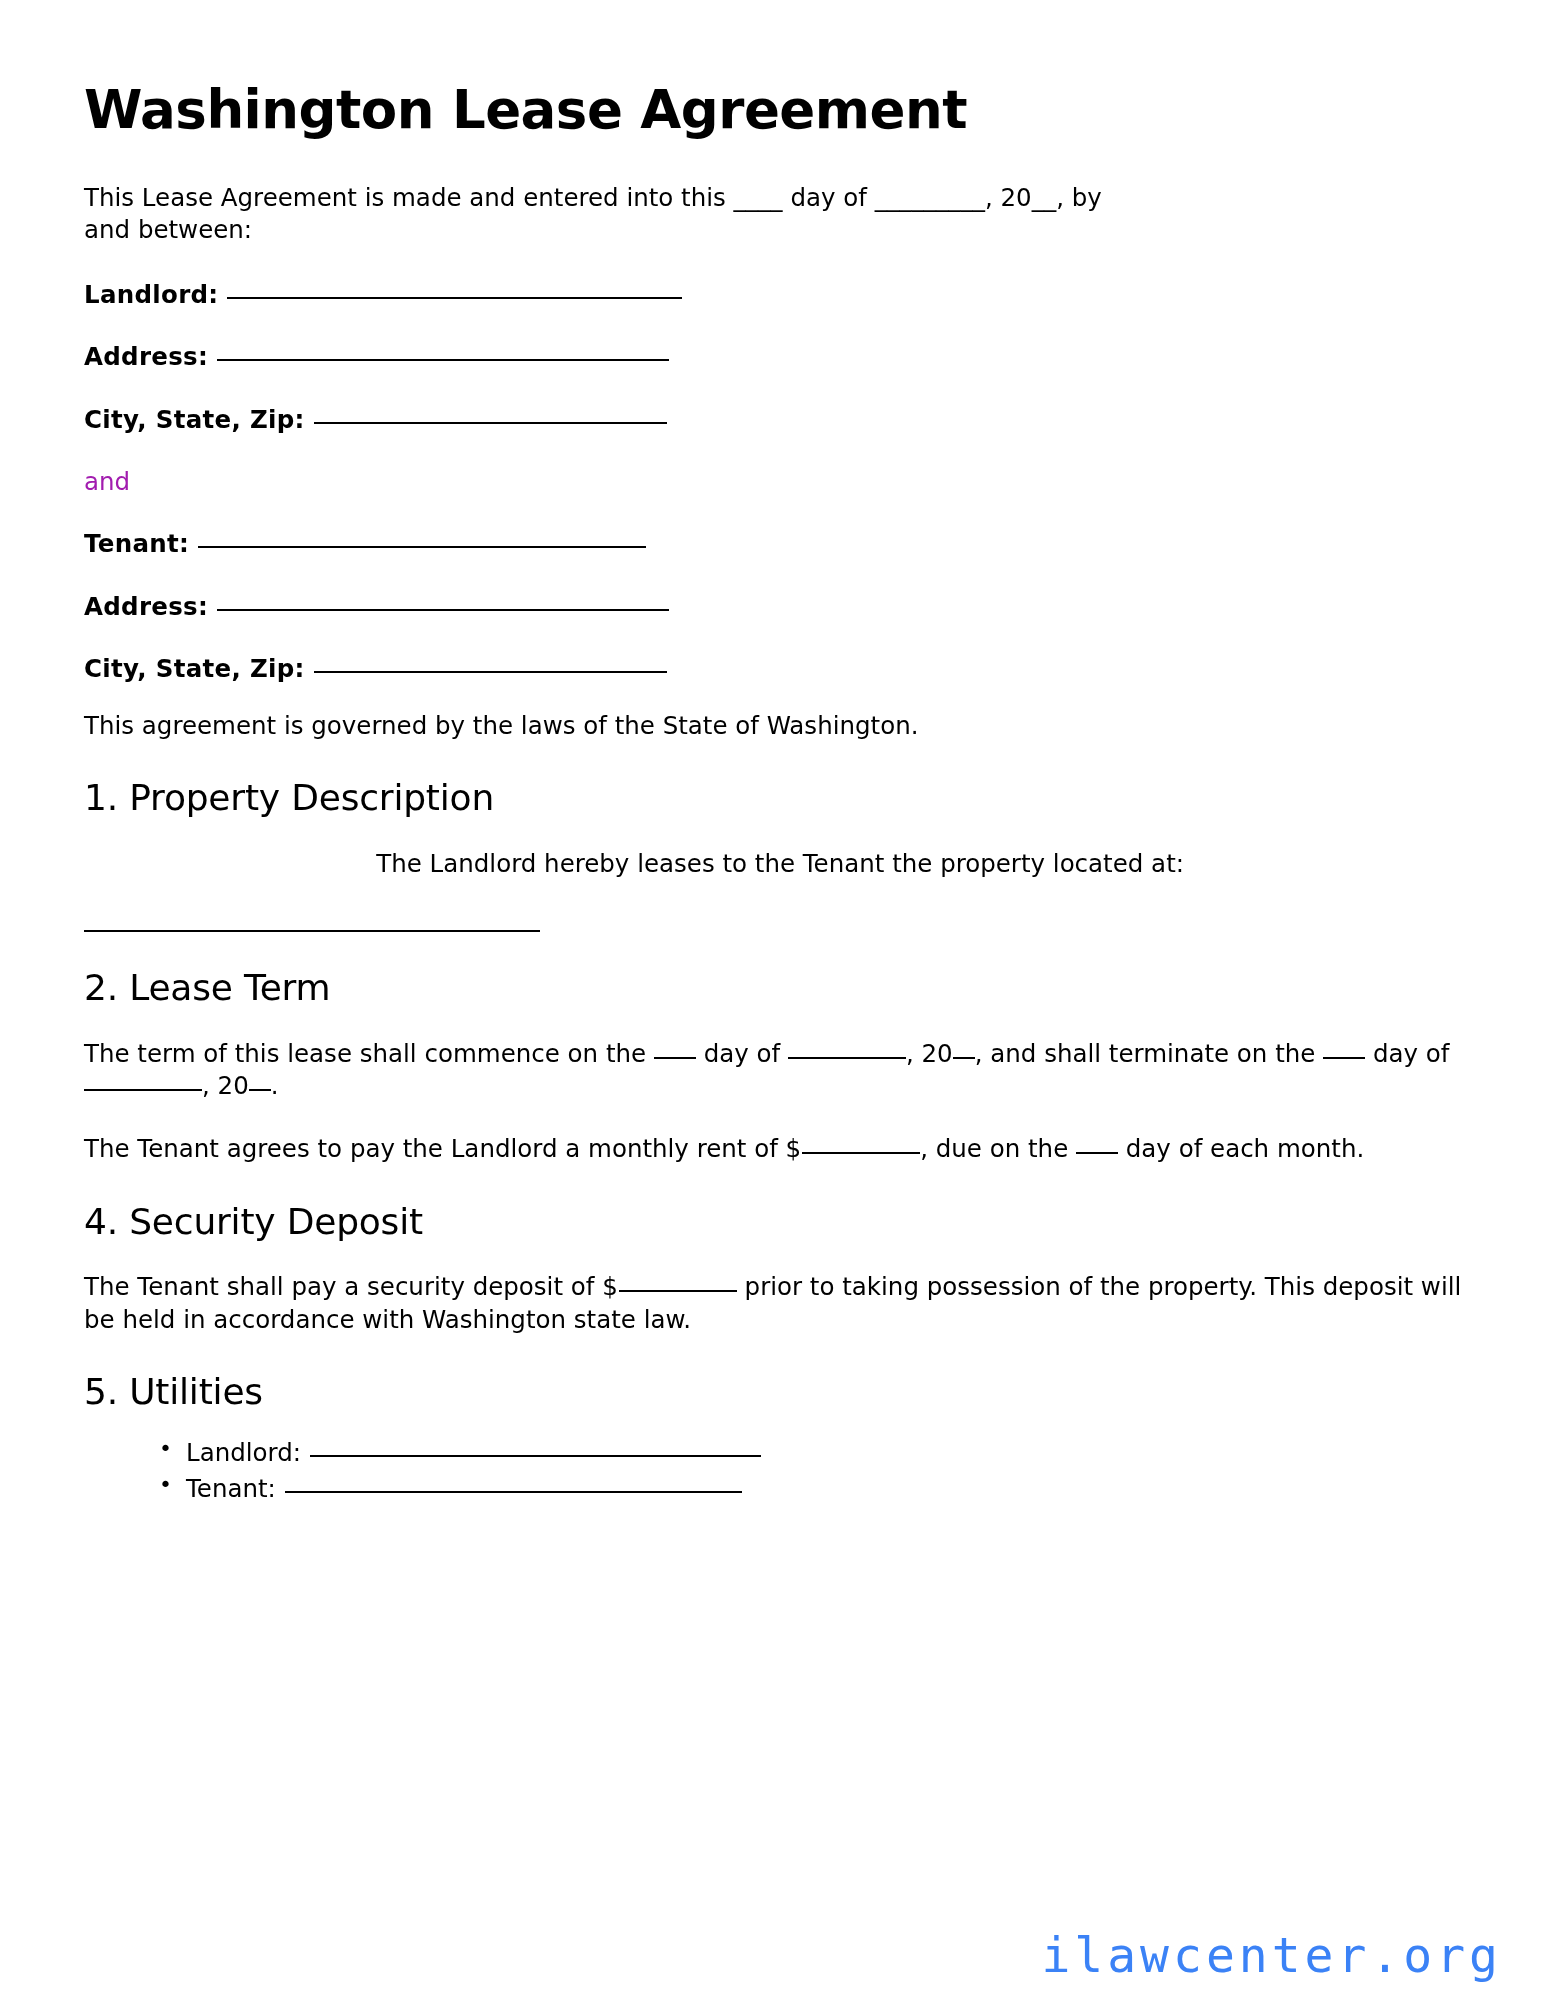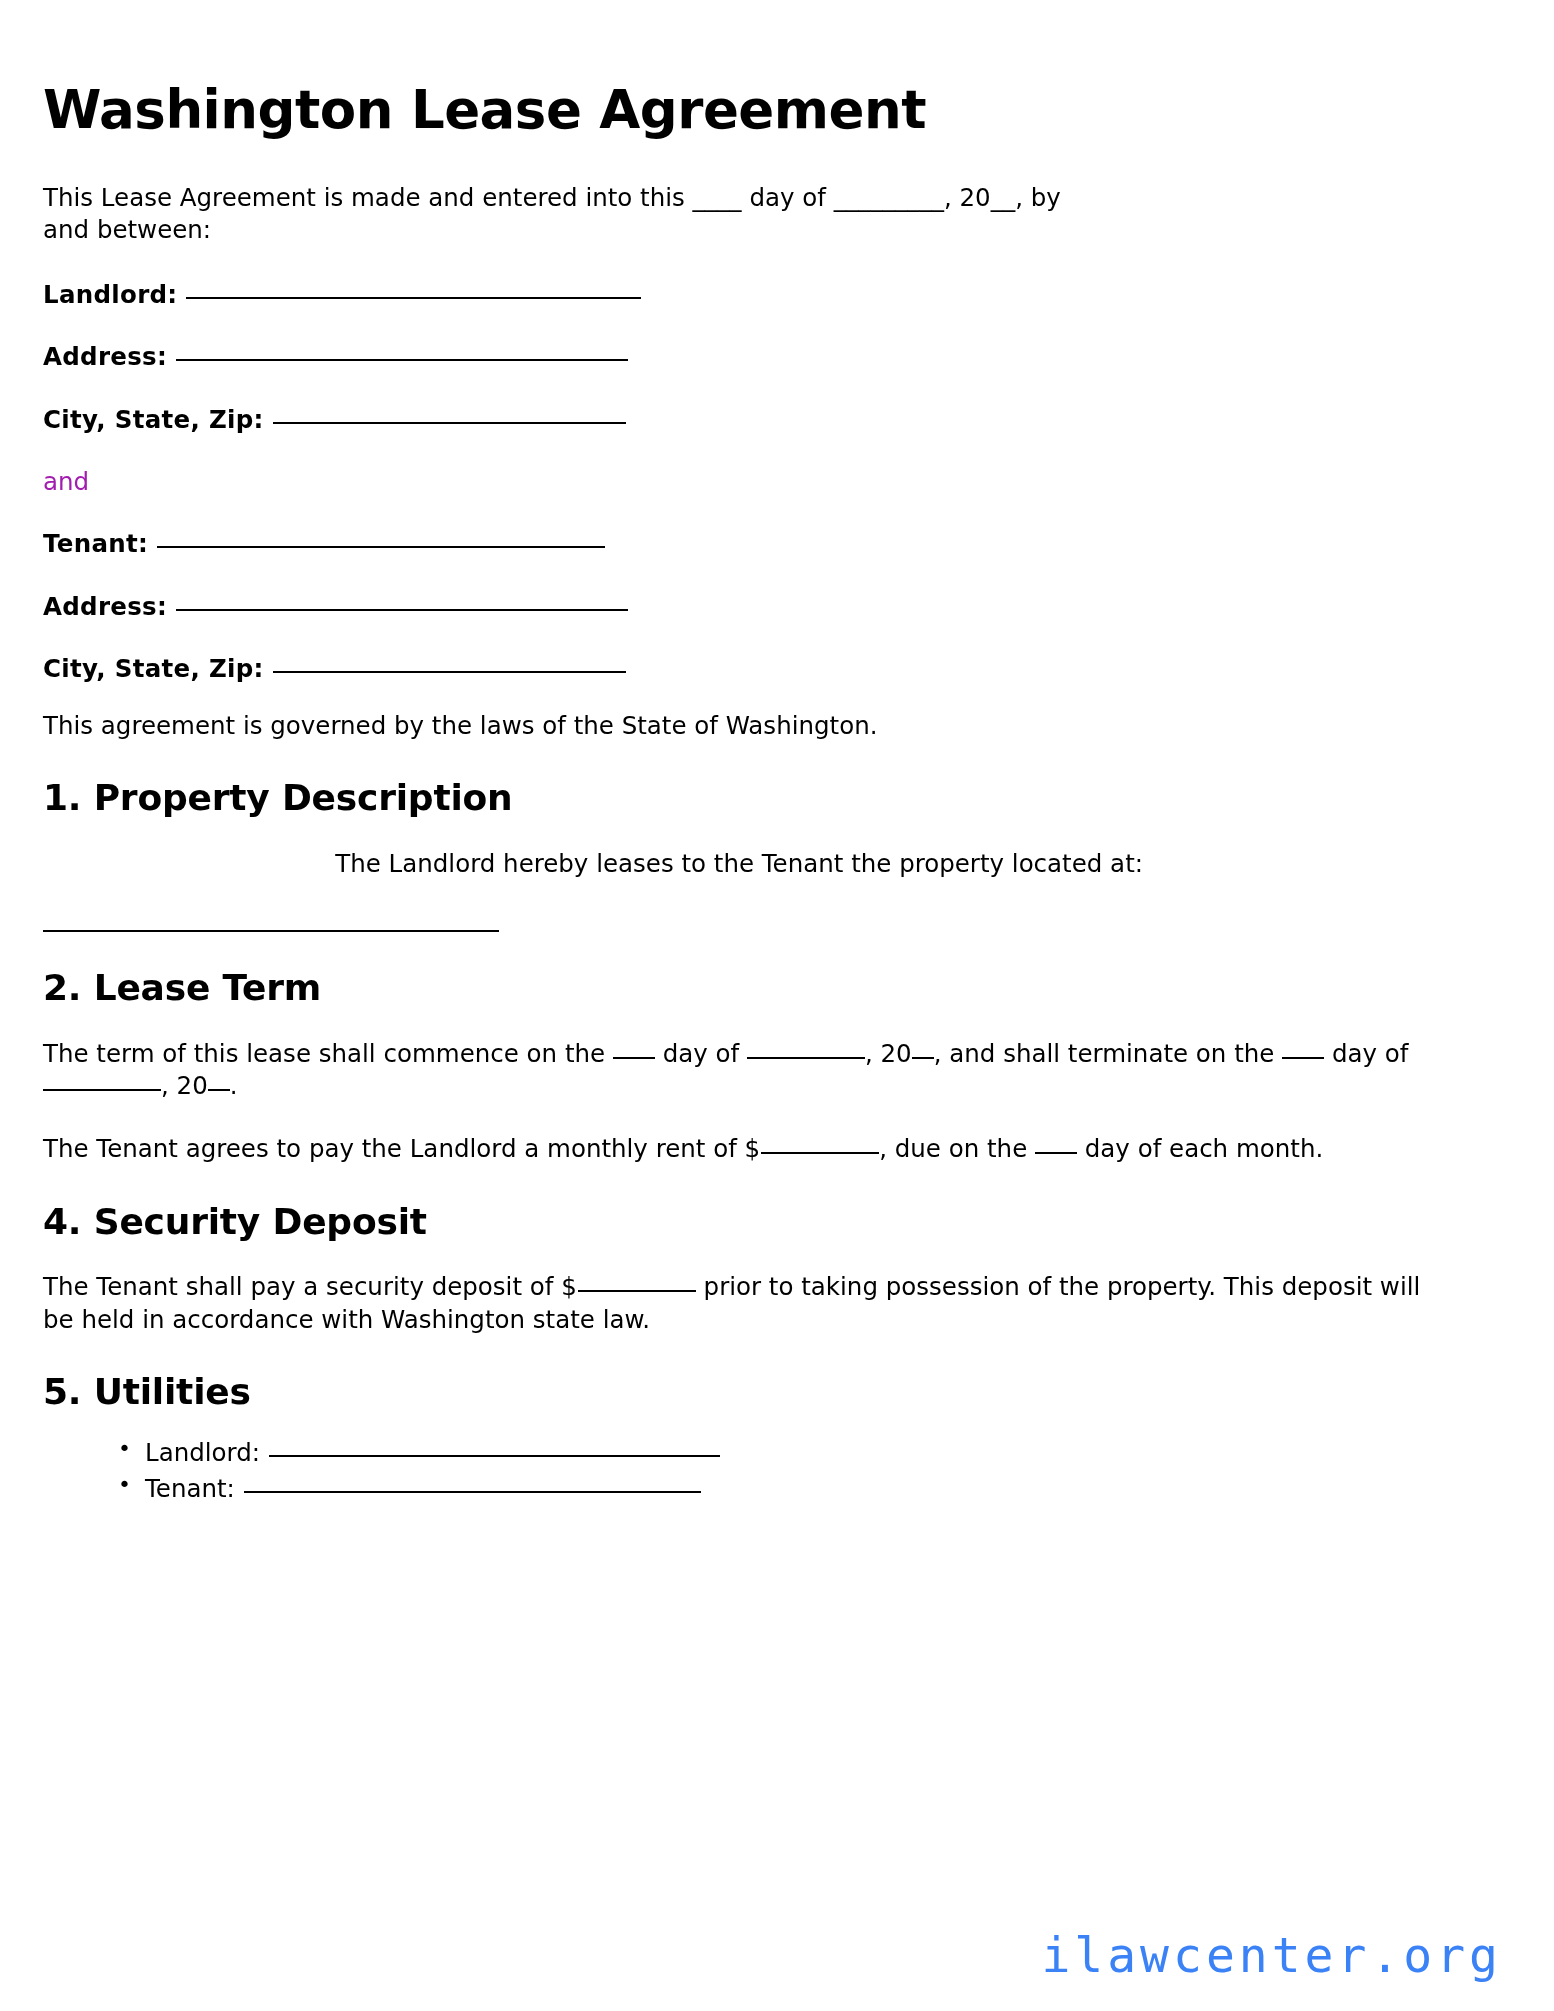--- a/index.html
+++ b/index.html
@@ -12,21 +12,21 @@
     font-family: "DejaVu Sans", sans-serif;
     color: #000000;
     -webkit-font-smoothing: antialiased;
   }
   .page {
     position: relative;
     width: 1554px;
     height: 2011px;
     background: #ffffff;
     box-sizing: border-box;
-    padding: 0 43px;
+    padding: 0 84px;
     overflow: hidden;
   }
 
   
   .doc-title {
     font-size: 53px;
     font-weight: bold;
     letter-spacing: -0.5px;
     line-height: 1.05;
     margin: 0;
@@ -88,21 +88,21 @@
     font-size: 24.5px;
     line-height: 1.2;
     margin: 0;
     padding-top: 33px;
     color: #a21caf;
   }
 
   
   .section-heading {
     font-size: 36px;
-    font-weight: bold;
+    font-weight: normal;
     letter-spacing: -0.2px;
     line-height: 1.1;
     margin: 0;
     padding-top: 36px;
     color: #000;
   }
 
   
   .blank-rule {
     margin: 0;

